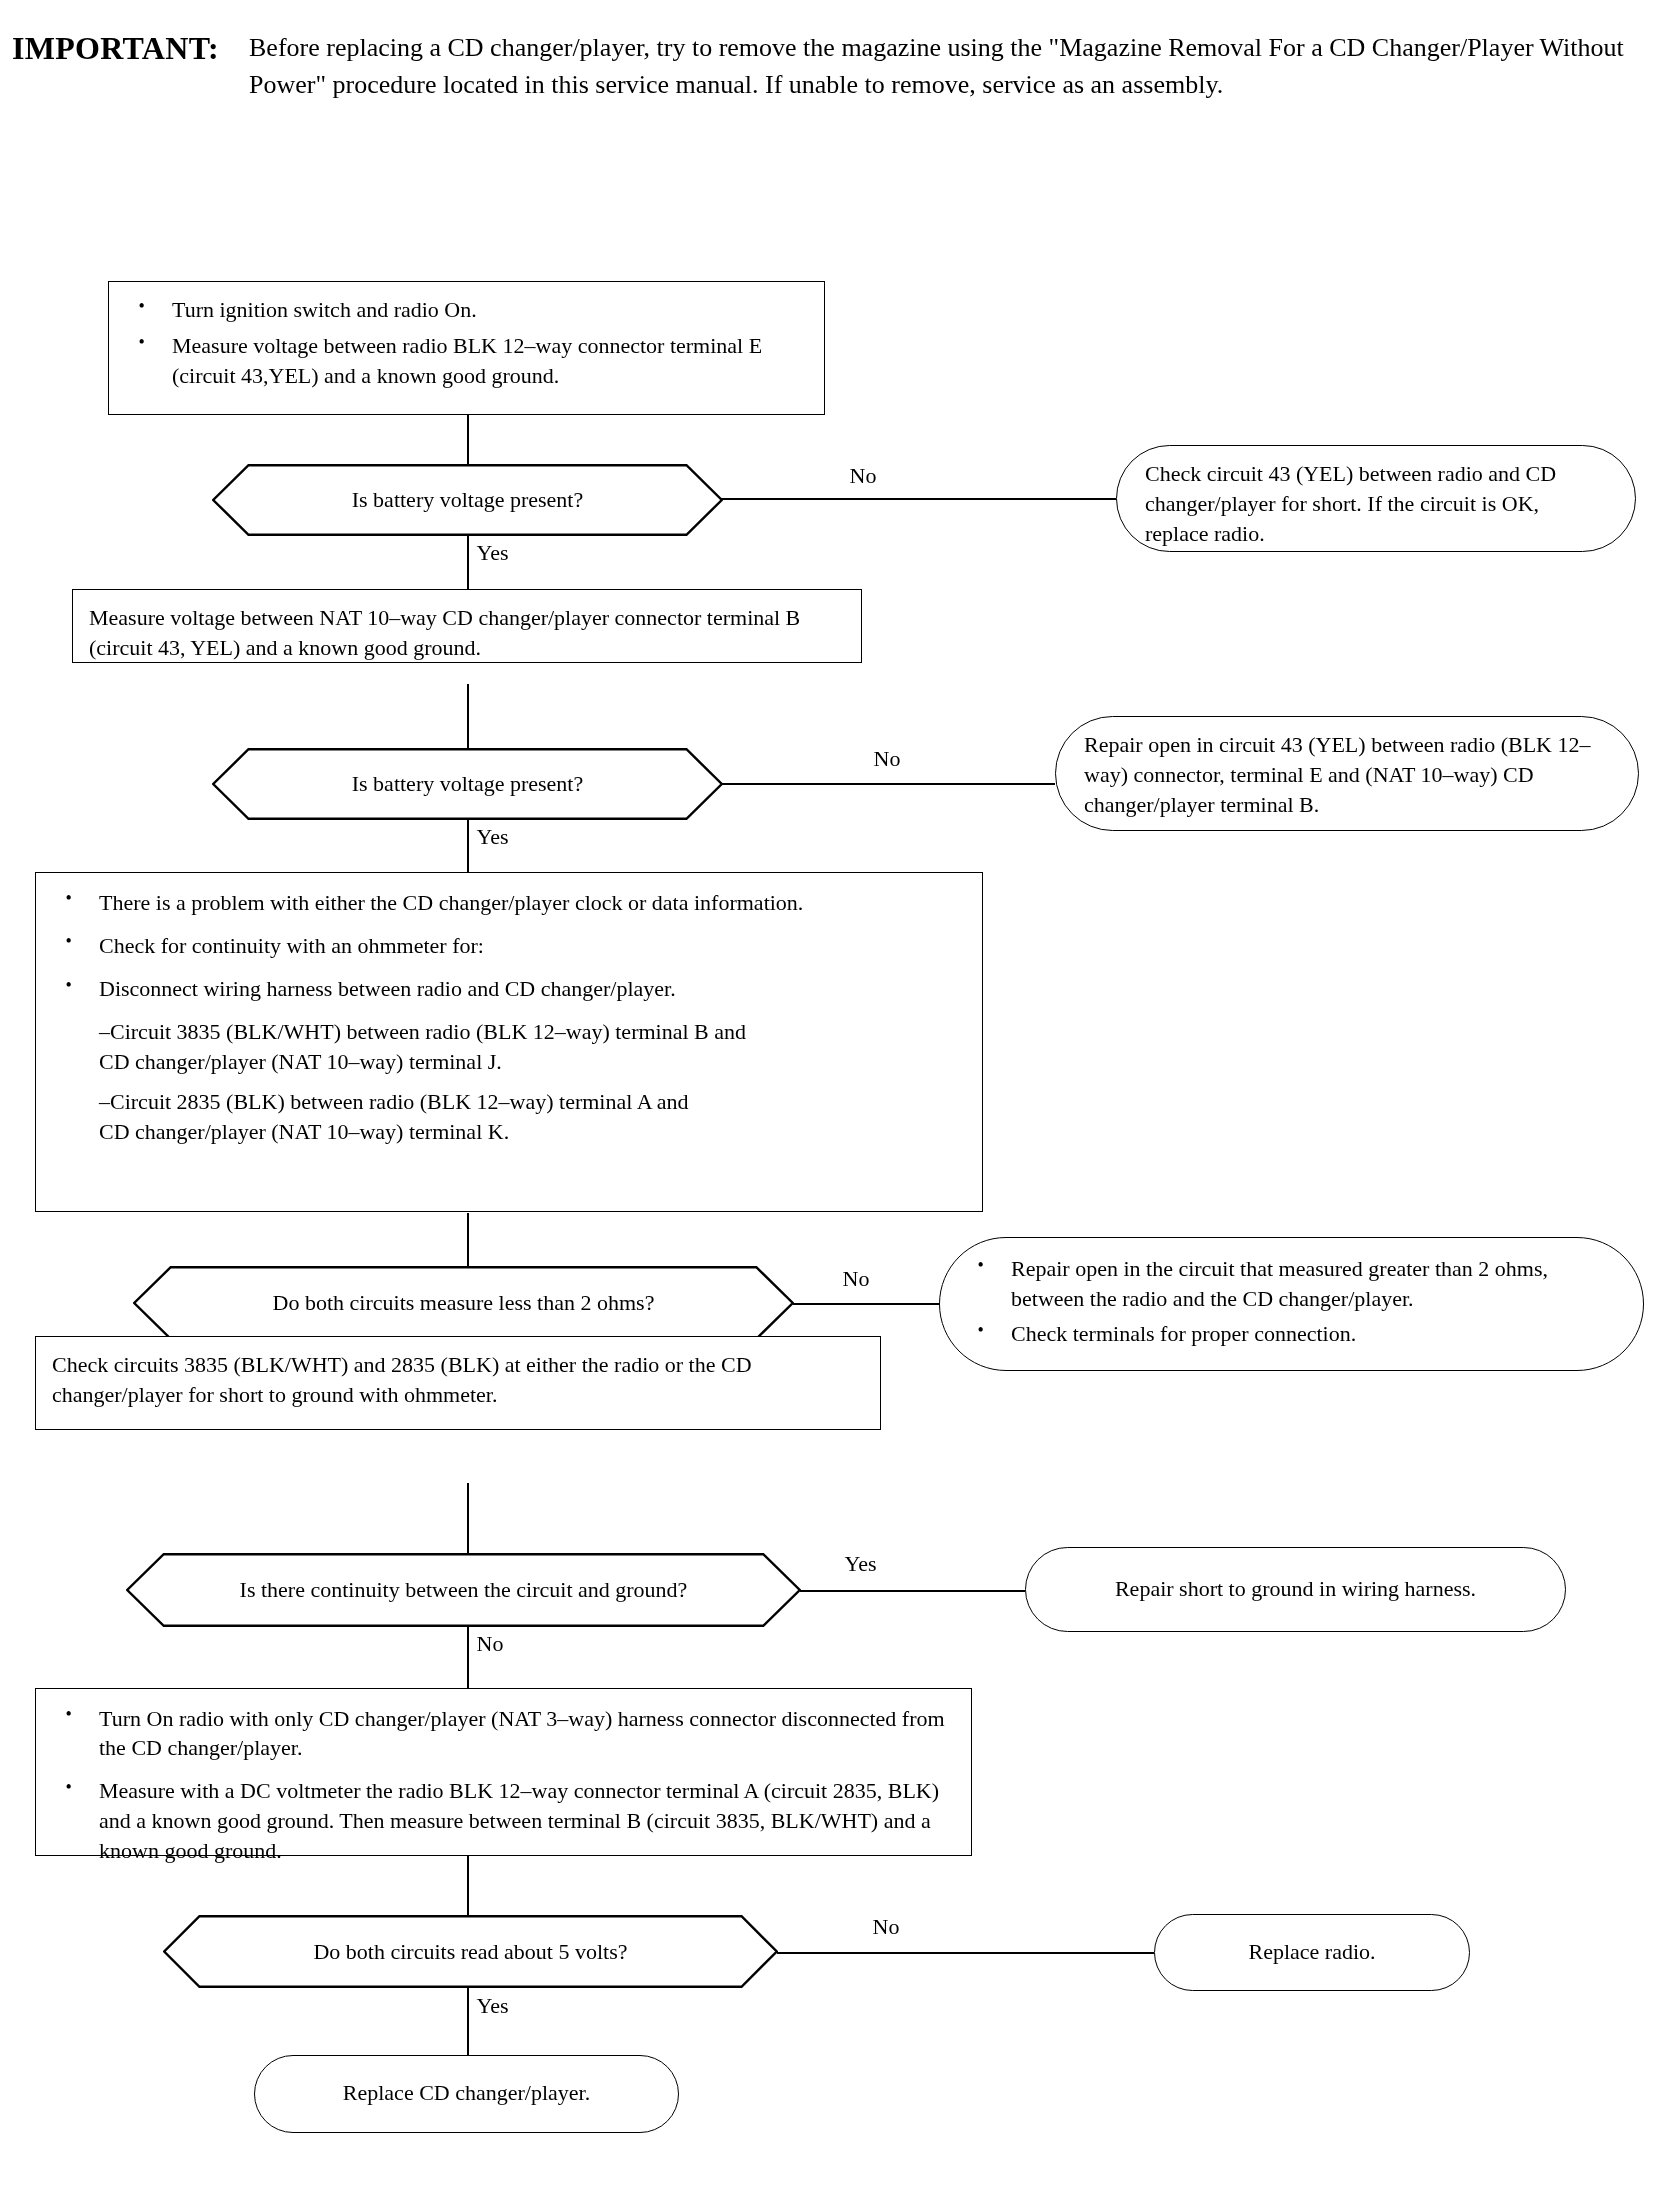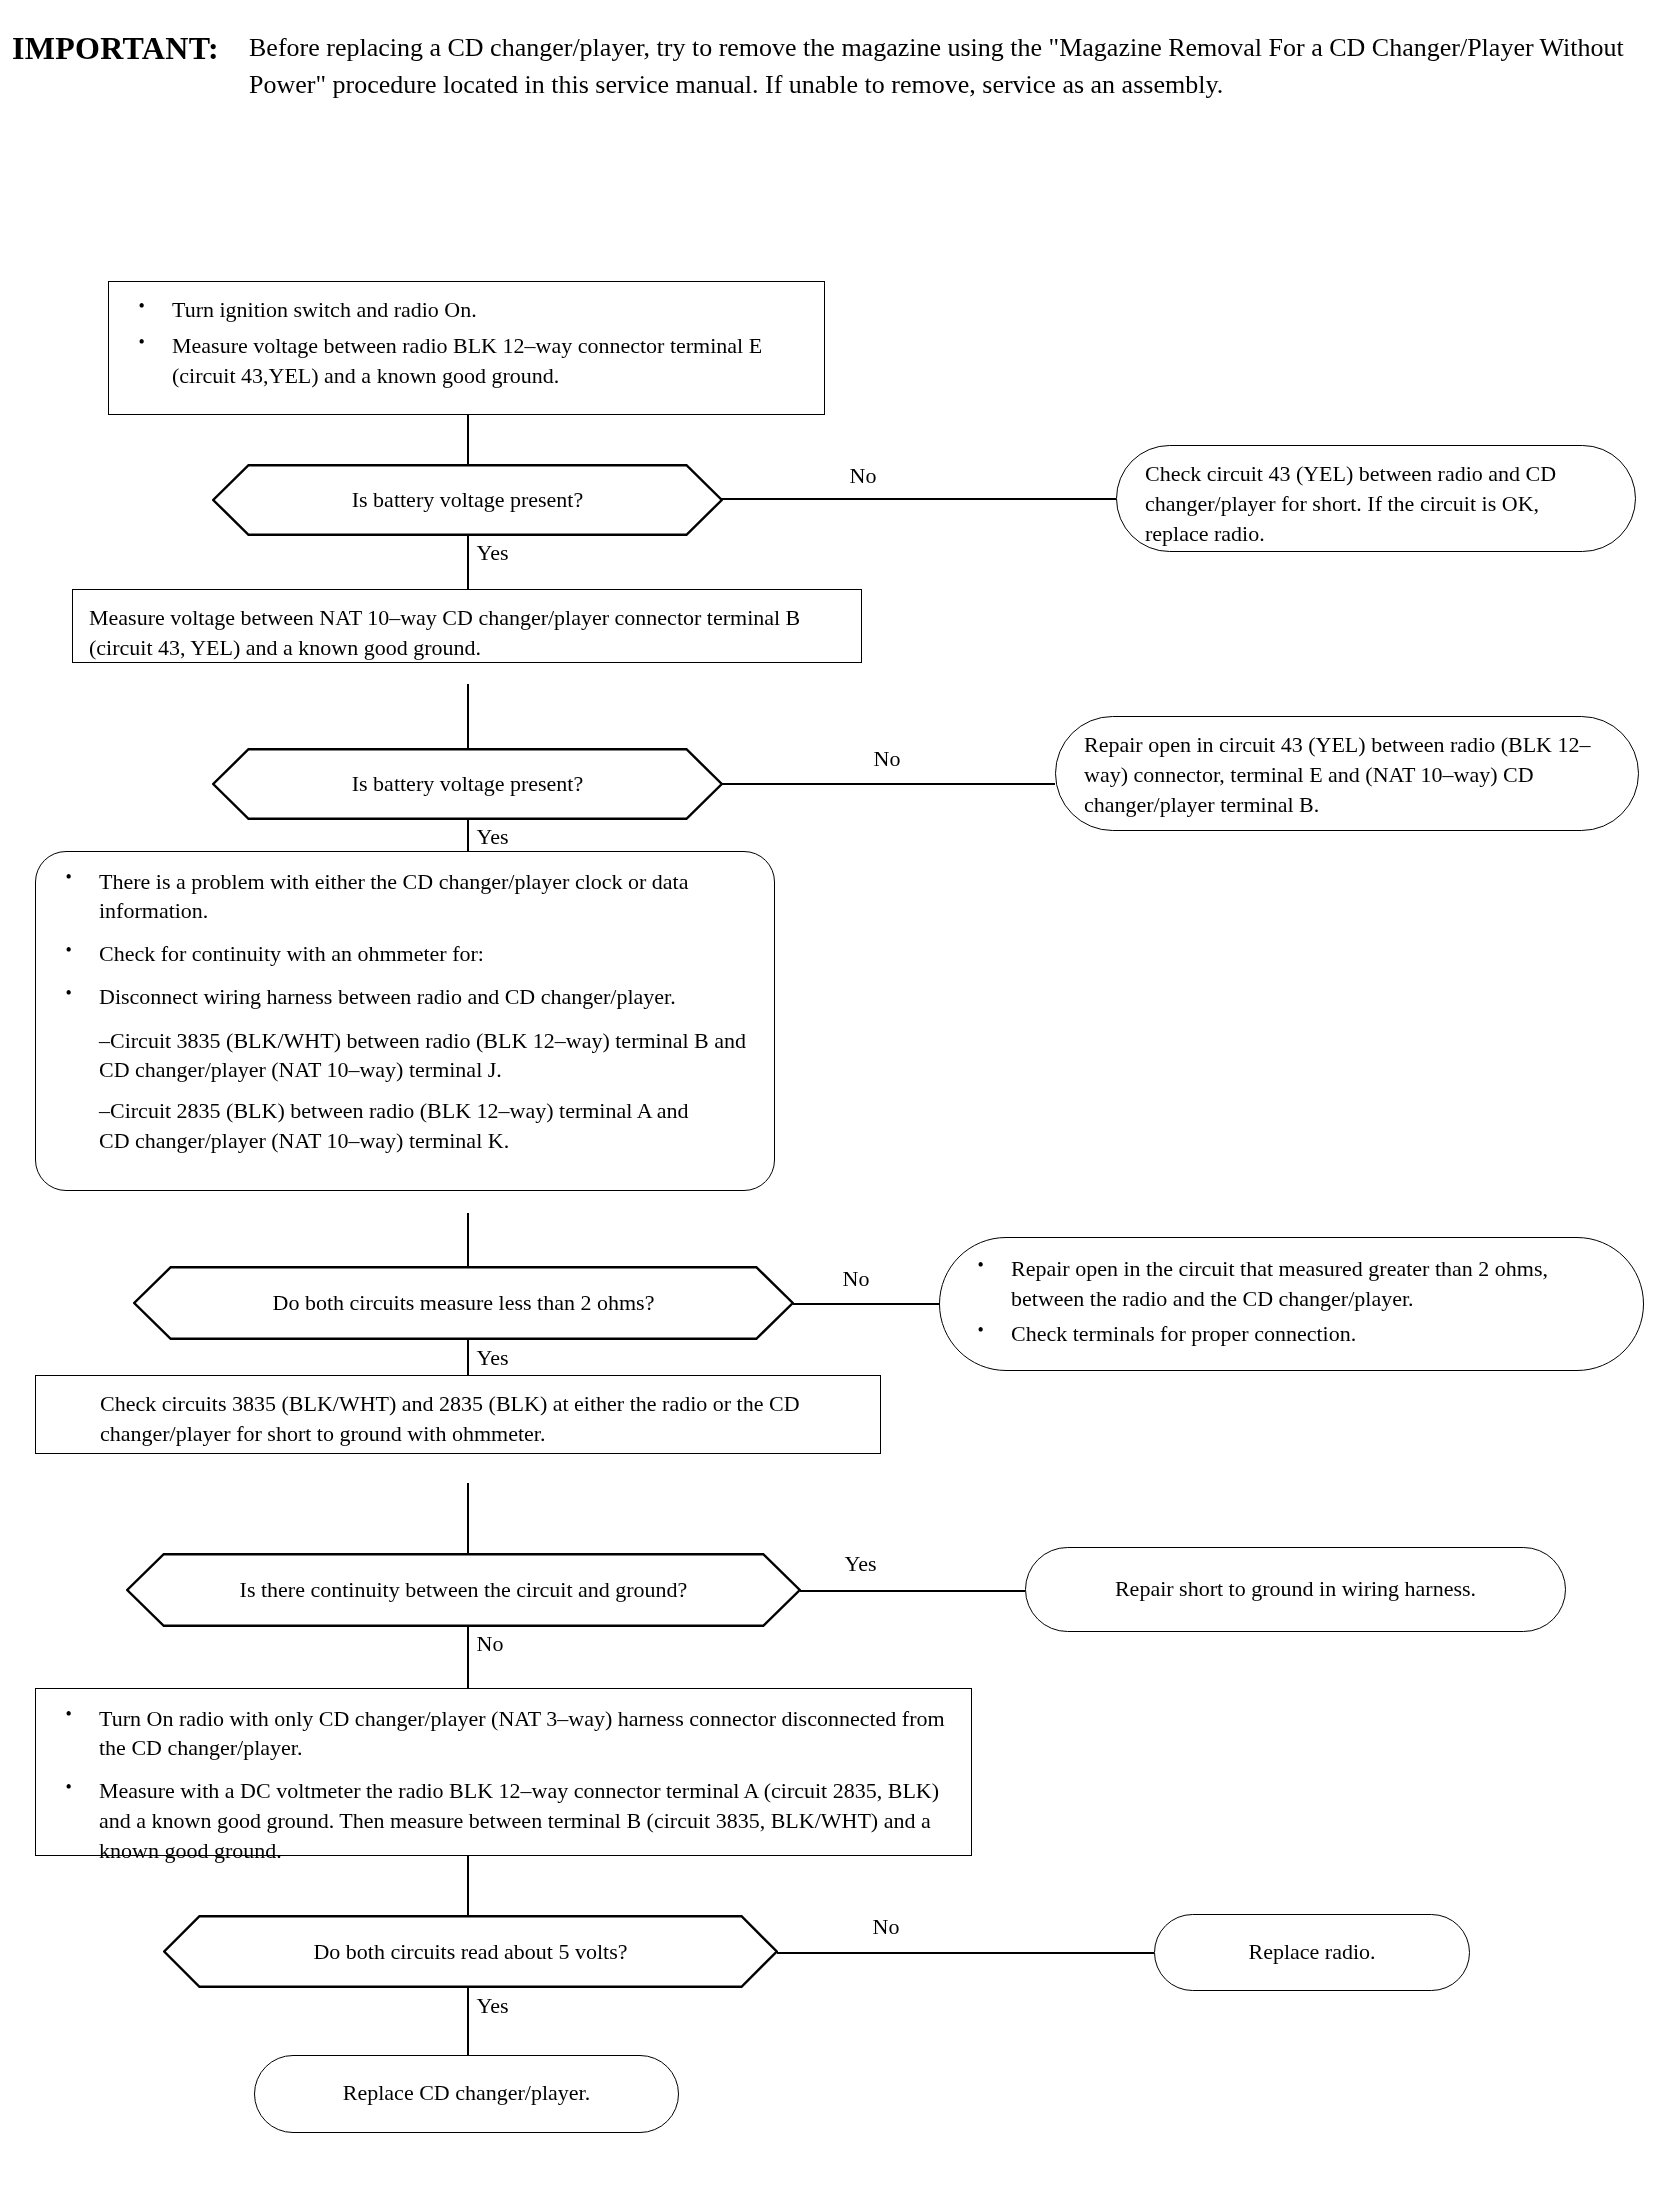--- a/index.html
+++ b/index.html
@@ -195,21 +195,21 @@
   <div class="hline" style="left:721px; top:783px; width:334px;"></div>
   <div class="edge-label" style="left:870px; top:746px;">No</div>
 
   <div class="node stadium" style="left:1055px; top:716px; width:584px; height:115px;">
     <div class="inner">Repair open in circuit 43 (YEL) between radio (BLK 12–way) connector, terminal E and (NAT 10–way) CD changer/player terminal B.</div>
   </div>
 
   <div class="vline" style="left:467px; top:820px; height:52px;"></div>
   <div class="edge-label" style="left:473px; top:824px;">Yes</div>
 
-  <div class="node rect" style="left:35px; top:851px; width:740px; height:340px;border-radius:31px;">
+  <div class="node rect" style="left:35px; top:872px; width:948px; height:340px;">
     <div class="inner" style="padding:14.6px 16px;">
       <ul class="bul tight">
         <li>There is a problem with either the CD changer/player clock or data information.</li>
         <li>Check for continuity with an ohmmeter for:</li>
         <li>Disconnect wiring harness between radio and CD changer/player.</li>
       </ul>
       <div class="sub" style="white-space:pre-line;">–Circuit 3835 (BLK/WHT) between radio (BLK 12–way) terminal B and
   CD changer/player (NAT 10–way) terminal J.</div>
       <div class="sub" style="white-space:pre-line;">–Circuit 2835 (BLK) between radio (BLK 12–way) terminal A and
   CD changer/player (NAT 10–way) terminal K.</div>
@@ -233,21 +233,21 @@
       <ul class="bul">
         <li>Repair open in the circuit that measured greater than 2 ohms, between the radio and the CD changer/player.</li>
         <li>Check terminals for proper connection.</li>
       </ul>
     </div>
   </div>
 
   <div class="vline" style="left:467px; top:1340px; height:61px;"></div>
   <div class="edge-label" style="left:473px; top:1345px;">Yes</div>
 
-  <div class="node rect" style="left:35px; top:1375px; width:846px; height:79px;padding-left:48px;">
+  <div class="node rect" style="left:35px; top:1336px; width:846px; height:94px;">
     <div class="inner">
       <p class="plain">Check circuits 3835 (BLK/WHT) and 2835 (BLK) at either the radio or the CD changer/player for short to ground with ohmmeter.</p>
     </div>
   </div>
 
   <div class="vline" style="left:467px; top:1483px; height:71px;"></div>
 
   <div class="decision" style="left:126px; top:1553px; width:675px; height:74px;">
     <svg class="hexbg" viewBox="0 0 1110 122" preserveAspectRatio="none">
       <polygon points="62,2 1048,2 1108,61 1048,120 62,120 2,61" fill="#fff" stroke="#000" stroke-width="4"></polygon>

